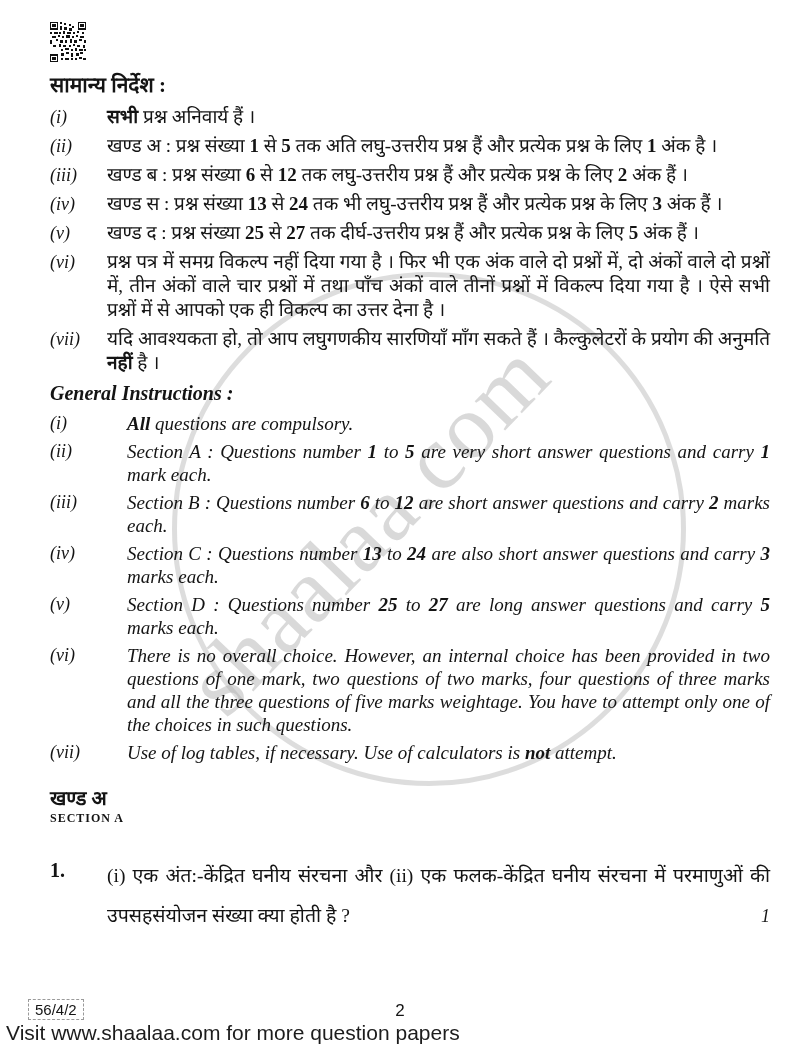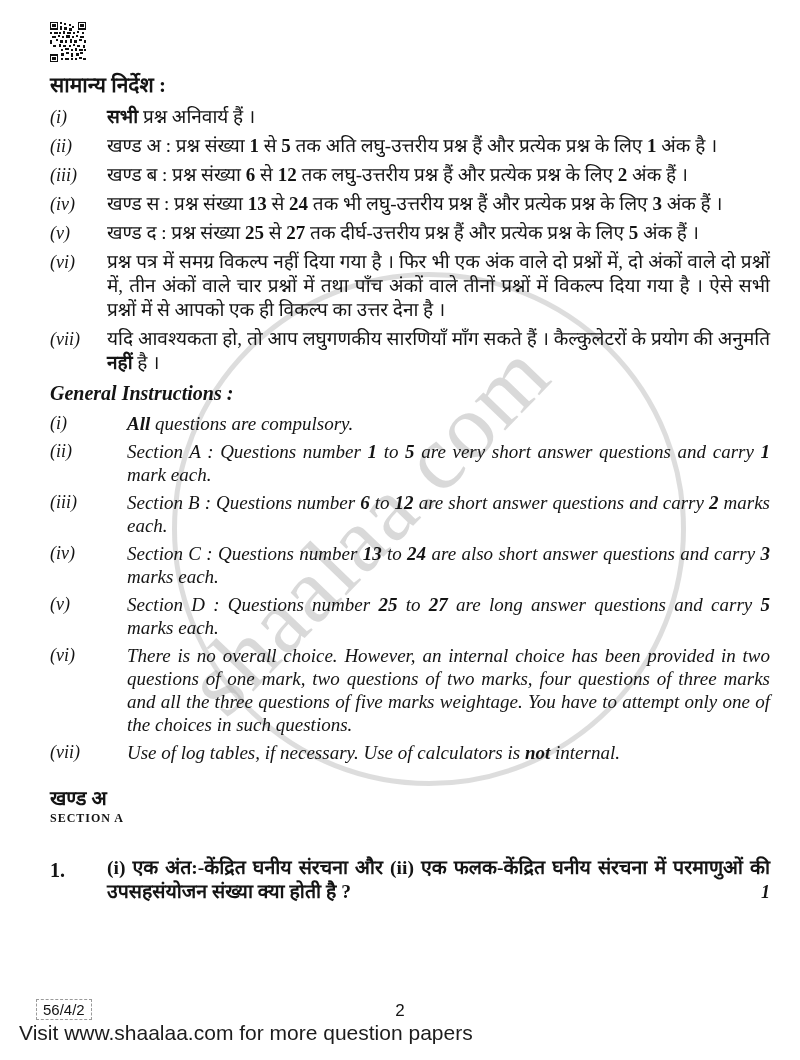--- a/index.html
+++ b/index.html
@@ -45,35 +45,35 @@
   .hindi .lbl{line-height:24px;}
   .english .txt{font-size:19px;line-height:23px;font-style:italic;margin-left:20px;}
   .english .lbl{line-height:23px;}
   .b{font-weight:bold;}
   .section-head{}
   .section-head .hn{font-size:20px;font-weight:bold;margin-top:20px;}
   .section-head .en{font-size:12px;font-weight:bold;letter-spacing:1px;}
   
   .q1{display:flex;margin-top:30px;}
   .q1 .qnum{width:57px;flex-shrink:0;font-weight:bold;font-size:20px;line-height:28px;}
-  .q1 .qtxt{flex:1;position:relative;font-size:19.5px;line-height:24px;text-align:justify;padding-right:0;font-weight:bold;}
+  .q1 .qtxt{flex:1;position:relative;font-size:19.5px;line-height:40px;text-align:justify;padding-right:0;}
   .q1 .marks{position:absolute;right:0;bottom:0;font-style:italic;font-size:18px;}
   .q1-eng{margin:20px 0 0 57px;font-size:19.5px;line-height:28px;text-align:justify;}
   
   .paper-code{
-    position:absolute;left:36px;top:999px;z-index:2;
+    position:absolute;left:28px;top:999px;z-index:2;
     font-family:"Liberation Sans","DejaVu Sans",sans-serif;
     font-size:15px;border:1px dashed #9a9a9a;padding:1px 6px;background:#fff;
   }
   .page-num{
     position:absolute;left:0;right:0;top:1001px;text-align:center;
     font-family:"Liberation Sans","DejaVu Sans",sans-serif;font-size:17px;
   }
   .visit{
-    position:absolute;left:19px;top:1021px;
+    position:absolute;left:6px;top:1021px;
     font-family:"Liberation Sans","DejaVu Sans",sans-serif;
     font-size:21px;color:#1c1c1c;
   }
 </style>
 </head>
 <body>
 
 <div class="wm-circle"></div>
 <div class="wm-text">shaalaa.com</div>
 
@@ -208,21 +208,21 @@
     <div class="item">
       <span class="lbl">(v)</span>
       <span class="txt"><span>Section D : Questions number </span><span class="b">25</span><span> to </span><span class="b">27</span><span> are long answer questions and carry </span><span class="b">5</span><span> marks each.</span></span>
     </div>
     <div class="item">
       <span class="lbl">(vi)</span>
       <span class="txt"><span>There is no overall choice. However, an internal choice has been provided in two questions of one mark, two questions of two marks, four questions of three marks and all the three questions of five marks weightage. You have to attempt only one of the choices in such questions.</span></span>
     </div>
     <div class="item">
       <span class="lbl">(vii)</span>
-      <span class="txt"><span>Use of log tables, if necessary. Use of calculators is </span><span class="b">not</span><span> internal.</span></span>
+      <span class="txt"><span>Use of log tables, if necessary. Use of calculators is </span><span class="b">not</span><span> attempt.</span></span>
     </div>
   </div>
 
   <div class="section-head">
     <div class="hn">खण्ड अ</div>
     <div class="en">SECTION A</div>
   </div>
 
   <div class="q1">
     <span class="qnum">1.</span>

